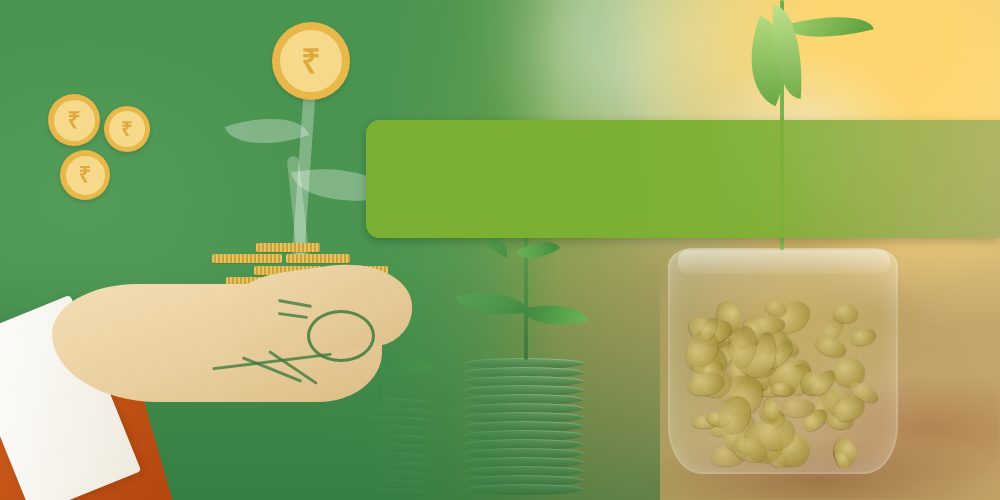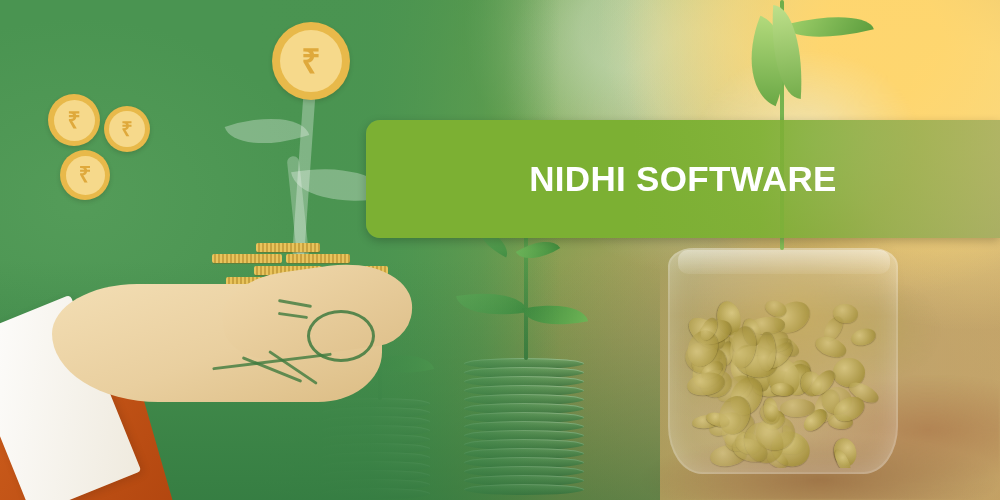--- a/index.html
+++ b/index.html
@@ -384,16 +384,15 @@
     <div id="thumb"></div>
     <div id="finger-ring"></div>
     <div class="finger-line" style="left:226px;top:34px;width:34px;transform:rotate(10deg);"></div>
     <div class="finger-line" style="left:226px;top:46px;width:30px;transform:rotate(8deg);"></div>
     <div class="finger-line" style="left:160px;top:92px;width:120px;transform:rotate(-7deg);"></div>
     <div class="finger-line" style="left:188px;top:100px;width:64px;transform:rotate(22deg);"></div>
     <div class="finger-line" style="left:212px;top:98px;width:58px;transform:rotate(34deg);"></div>
   </div>
 
   <div id="headline-banner">
-    <div id="headline-line2">NIDHI SOFTWARE</div>
   </div>
 
 </div>
 
 </body></html>

